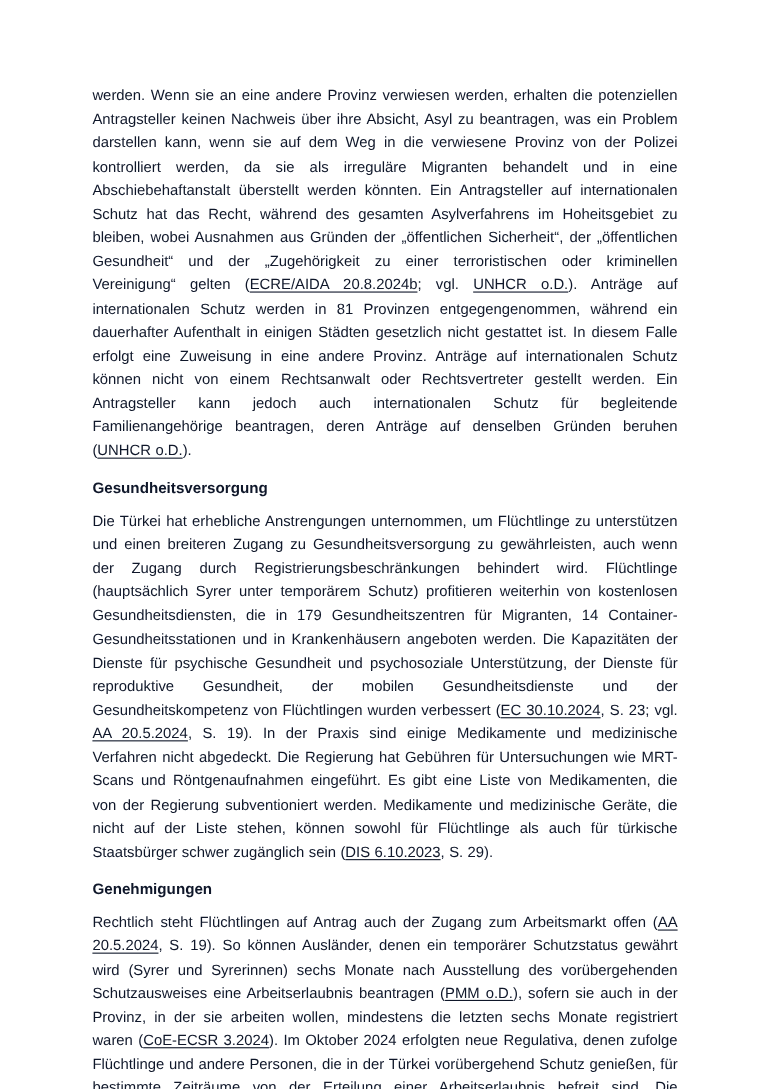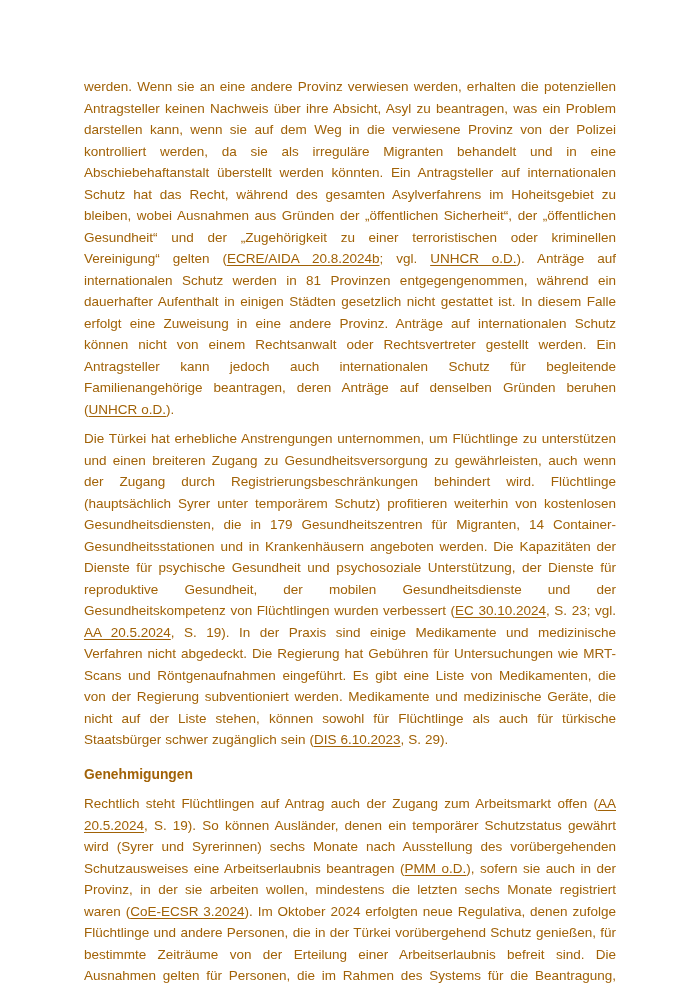--- a/index.html
+++ b/index.html
@@ -5,21 +5,21 @@
   html, body {
     margin: 0;
     padding: 0;
     background: #ffffff;
   }
   .page {
     position: relative;
     width: 700px;
     height: 990px;
     background: #ffffff;
-    color: #a16207;
+    color: #0f172a;
     font-family: "Liberation Sans", sans-serif;
     overflow: hidden;
     box-sizing: border-box;
   }
   .content {
     position: absolute;
     top: 76px;
     left: 84px;
     right: 84px;
   }
@@ -56,20 +56,21 @@
   }
 </style>
 </head>
 <body>
 
 <div class="page">
   <div class="content">
 
     <p class="para"><span>werden. Wenn sie an eine andere Provinz verwiesen werden, erhalten die potenziellen Antragsteller keinen Nachweis über ihre Absicht, Asyl zu beantragen, was ein Problem darstellen kann, wenn sie auf dem Weg in die verwiesene Provinz von der Polizei kontrolliert werden, da sie als irreguläre Migranten behandelt und in eine Abschiebehaftanstalt überstellt werden könnten. Ein Antragsteller auf internationalen Schutz hat das Recht, während des gesamten Asylverfahrens im Hoheitsgebiet zu bleiben, wobei Ausnahmen aus Gründen der „öffentlichen Sicherheit“, der „öffentlichen Gesundheit“ und der „Zugehörigkeit zu einer terroristischen oder kriminellen Vereinigung“ gelten (</span><span class="citation-link">ECRE/AIDA 20.8.2024b</span><span>; vgl. </span><span class="citation-link">UNHCR o.D.</span><span>). Anträge auf internationalen Schutz werden in 81 Provinzen entgegengenommen, während ein dauerhafter Aufenthalt in einigen Städten gesetzlich nicht gestattet ist. In diesem Falle erfolgt eine Zuweisung in eine andere Provinz. Anträge auf internationalen Schutz können nicht von einem Rechtsanwalt oder Rechtsvertreter gestellt werden. Ein Antragsteller kann jedoch auch internationalen Schutz für begleitende Familienangehörige beantragen, deren Anträge auf denselben Gründen beruhen (</span><span class="citation-link">UNHCR o.D.</span><span>).</span></p>
 
+    <h3 class="section-heading">Gesundheitsversorgung</h3>
 
     <p class="para"><span>Die Türkei hat erhebliche Anstrengungen unternommen, um Flüchtlinge zu unterstützen und einen breiteren Zugang zu Gesundheitsversorgung zu gewährleisten, auch wenn der Zugang durch Registrierungsbeschränkungen behindert wird. Flüchtlinge (hauptsächlich Syrer unter temporärem Schutz) profitieren weiterhin von kostenlosen Gesundheitsdiensten, die in 179 Gesundheitszentren für Migranten, 14 Container-Gesundheitsstationen und in Krankenhäusern angeboten werden. Die Kapazitäten der Dienste für psychische Gesundheit und psychosoziale Unterstützung, der Dienste für reproduktive Gesundheit, der mobilen Gesundheitsdienste und der Gesundheitskompetenz von Flüchtlingen wurden verbessert (</span><span class="citation-link">EC 30.10.2024</span><span>, S. 23; vgl. </span><span class="citation-link">AA 20.5.2024</span><span>, S. 19). In der Praxis sind einige Medikamente und medizinische Verfahren nicht abgedeckt. Die Regierung hat Gebühren für Untersuchungen wie MRT-Scans und Röntgenaufnahmen eingeführt. Es gibt eine Liste von Medikamenten, die von der Regierung subventioniert werden. Medikamente und medizinische Geräte, die nicht auf der Liste stehen, können sowohl für Flüchtlinge als auch für türkische Staatsbürger schwer zugänglich sein (</span><span class="citation-link">DIS 6.10.2023</span><span>, S. 29).</span></p>
 
     <h3 class="section-heading">Genehmigungen</h3>
 
     <p class="para"><span>Rechtlich steht Flüchtlingen auf Antrag auch der Zugang zum Arbeitsmarkt offen (</span><span class="citation-link">AA 20.5.2024</span><span>, S. 19). So können Ausländer, denen ein temporärer Schutzstatus gewährt wird (Syrer und Syrerinnen) sechs Monate nach Ausstellung des vorübergehenden Schutzausweises eine Arbeitserlaubnis beantragen (</span><span class="citation-link">PMM o.D.</span><span>), sofern sie auch in der Provinz, in der sie arbeiten wollen, mindestens die letzten sechs Monate registriert waren (</span><span class="citation-link">CoE-ECSR 3.2024</span><span>). Im Oktober 2024 erfolgten neue Regulativa, denen zufolge Flüchtlinge und andere Personen, die in der Türkei vorübergehend Schutz genießen, für bestimmte Zeiträume von der Erteilung einer Arbeitserlaubnis befreit sind. Die Ausnahmen gelten für Personen, die im Rahmen des Systems für die Beantragung, Bewertung und Überwachung von Ausländern registriert sind, wobei das Innenministerium den Umfang und die Dauer dieser Genehmigungen überwacht. Hintergrund: Die</span></p>
 
   </div>
 
 </div>

